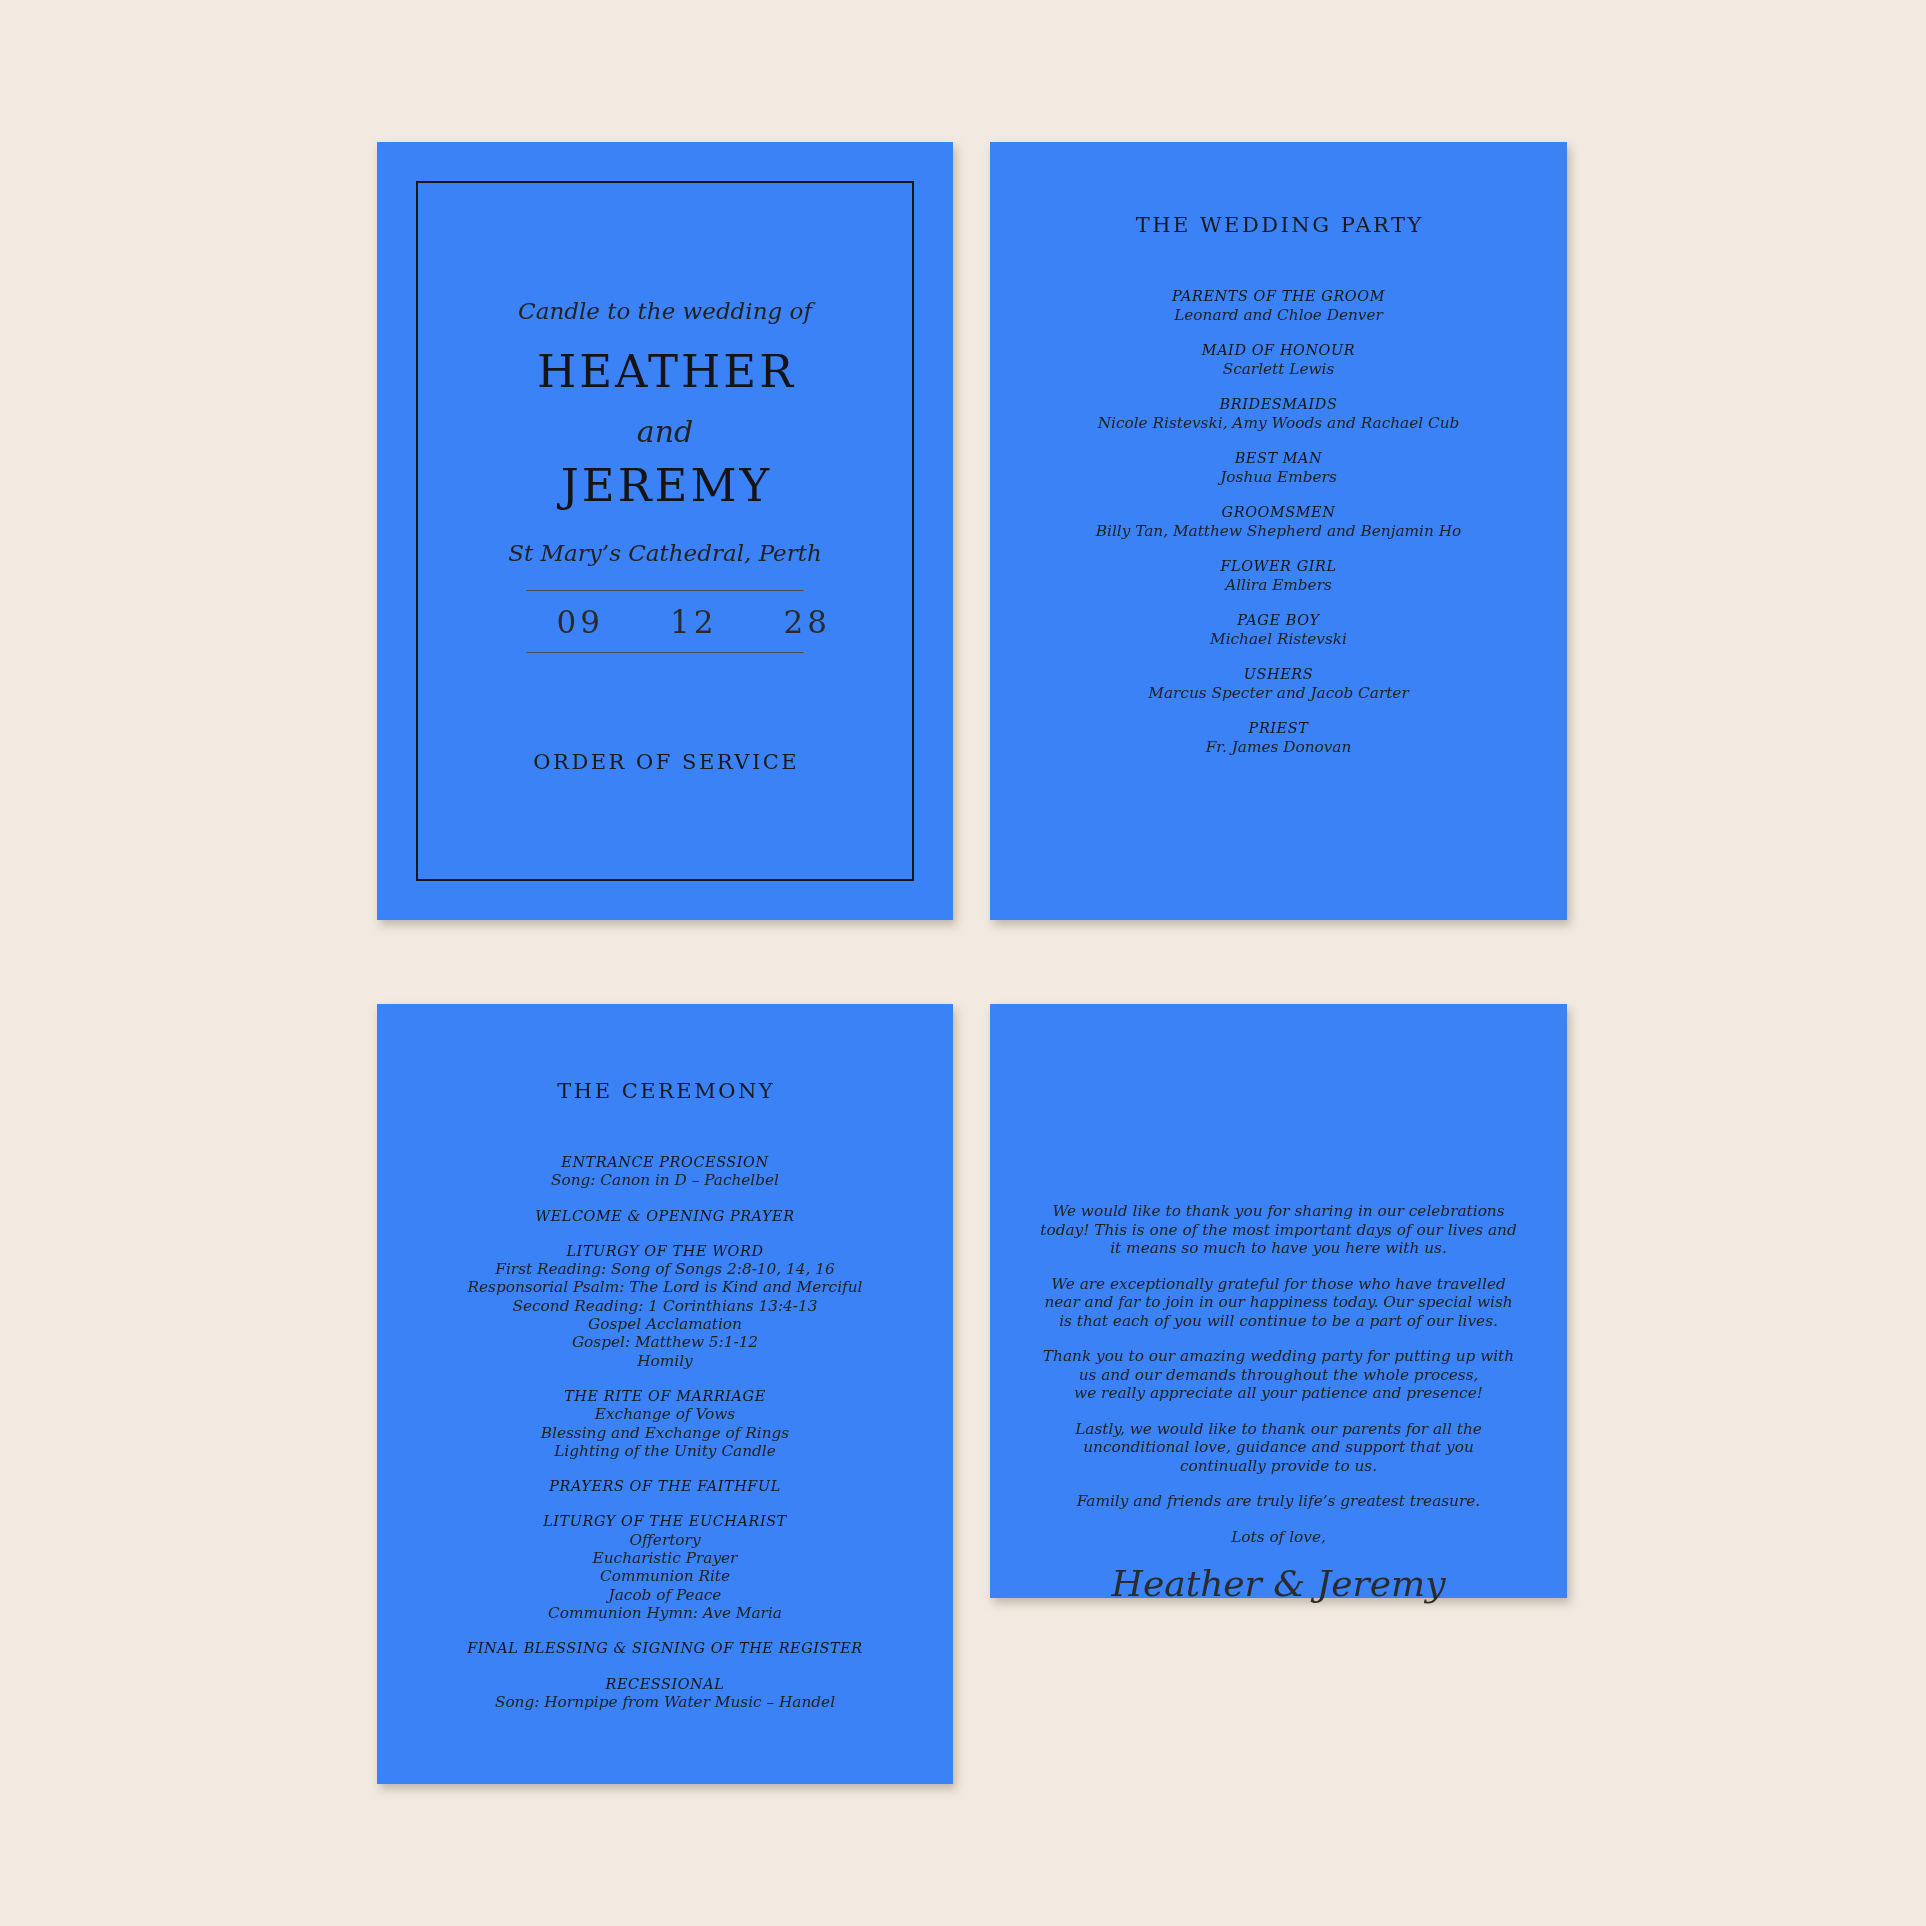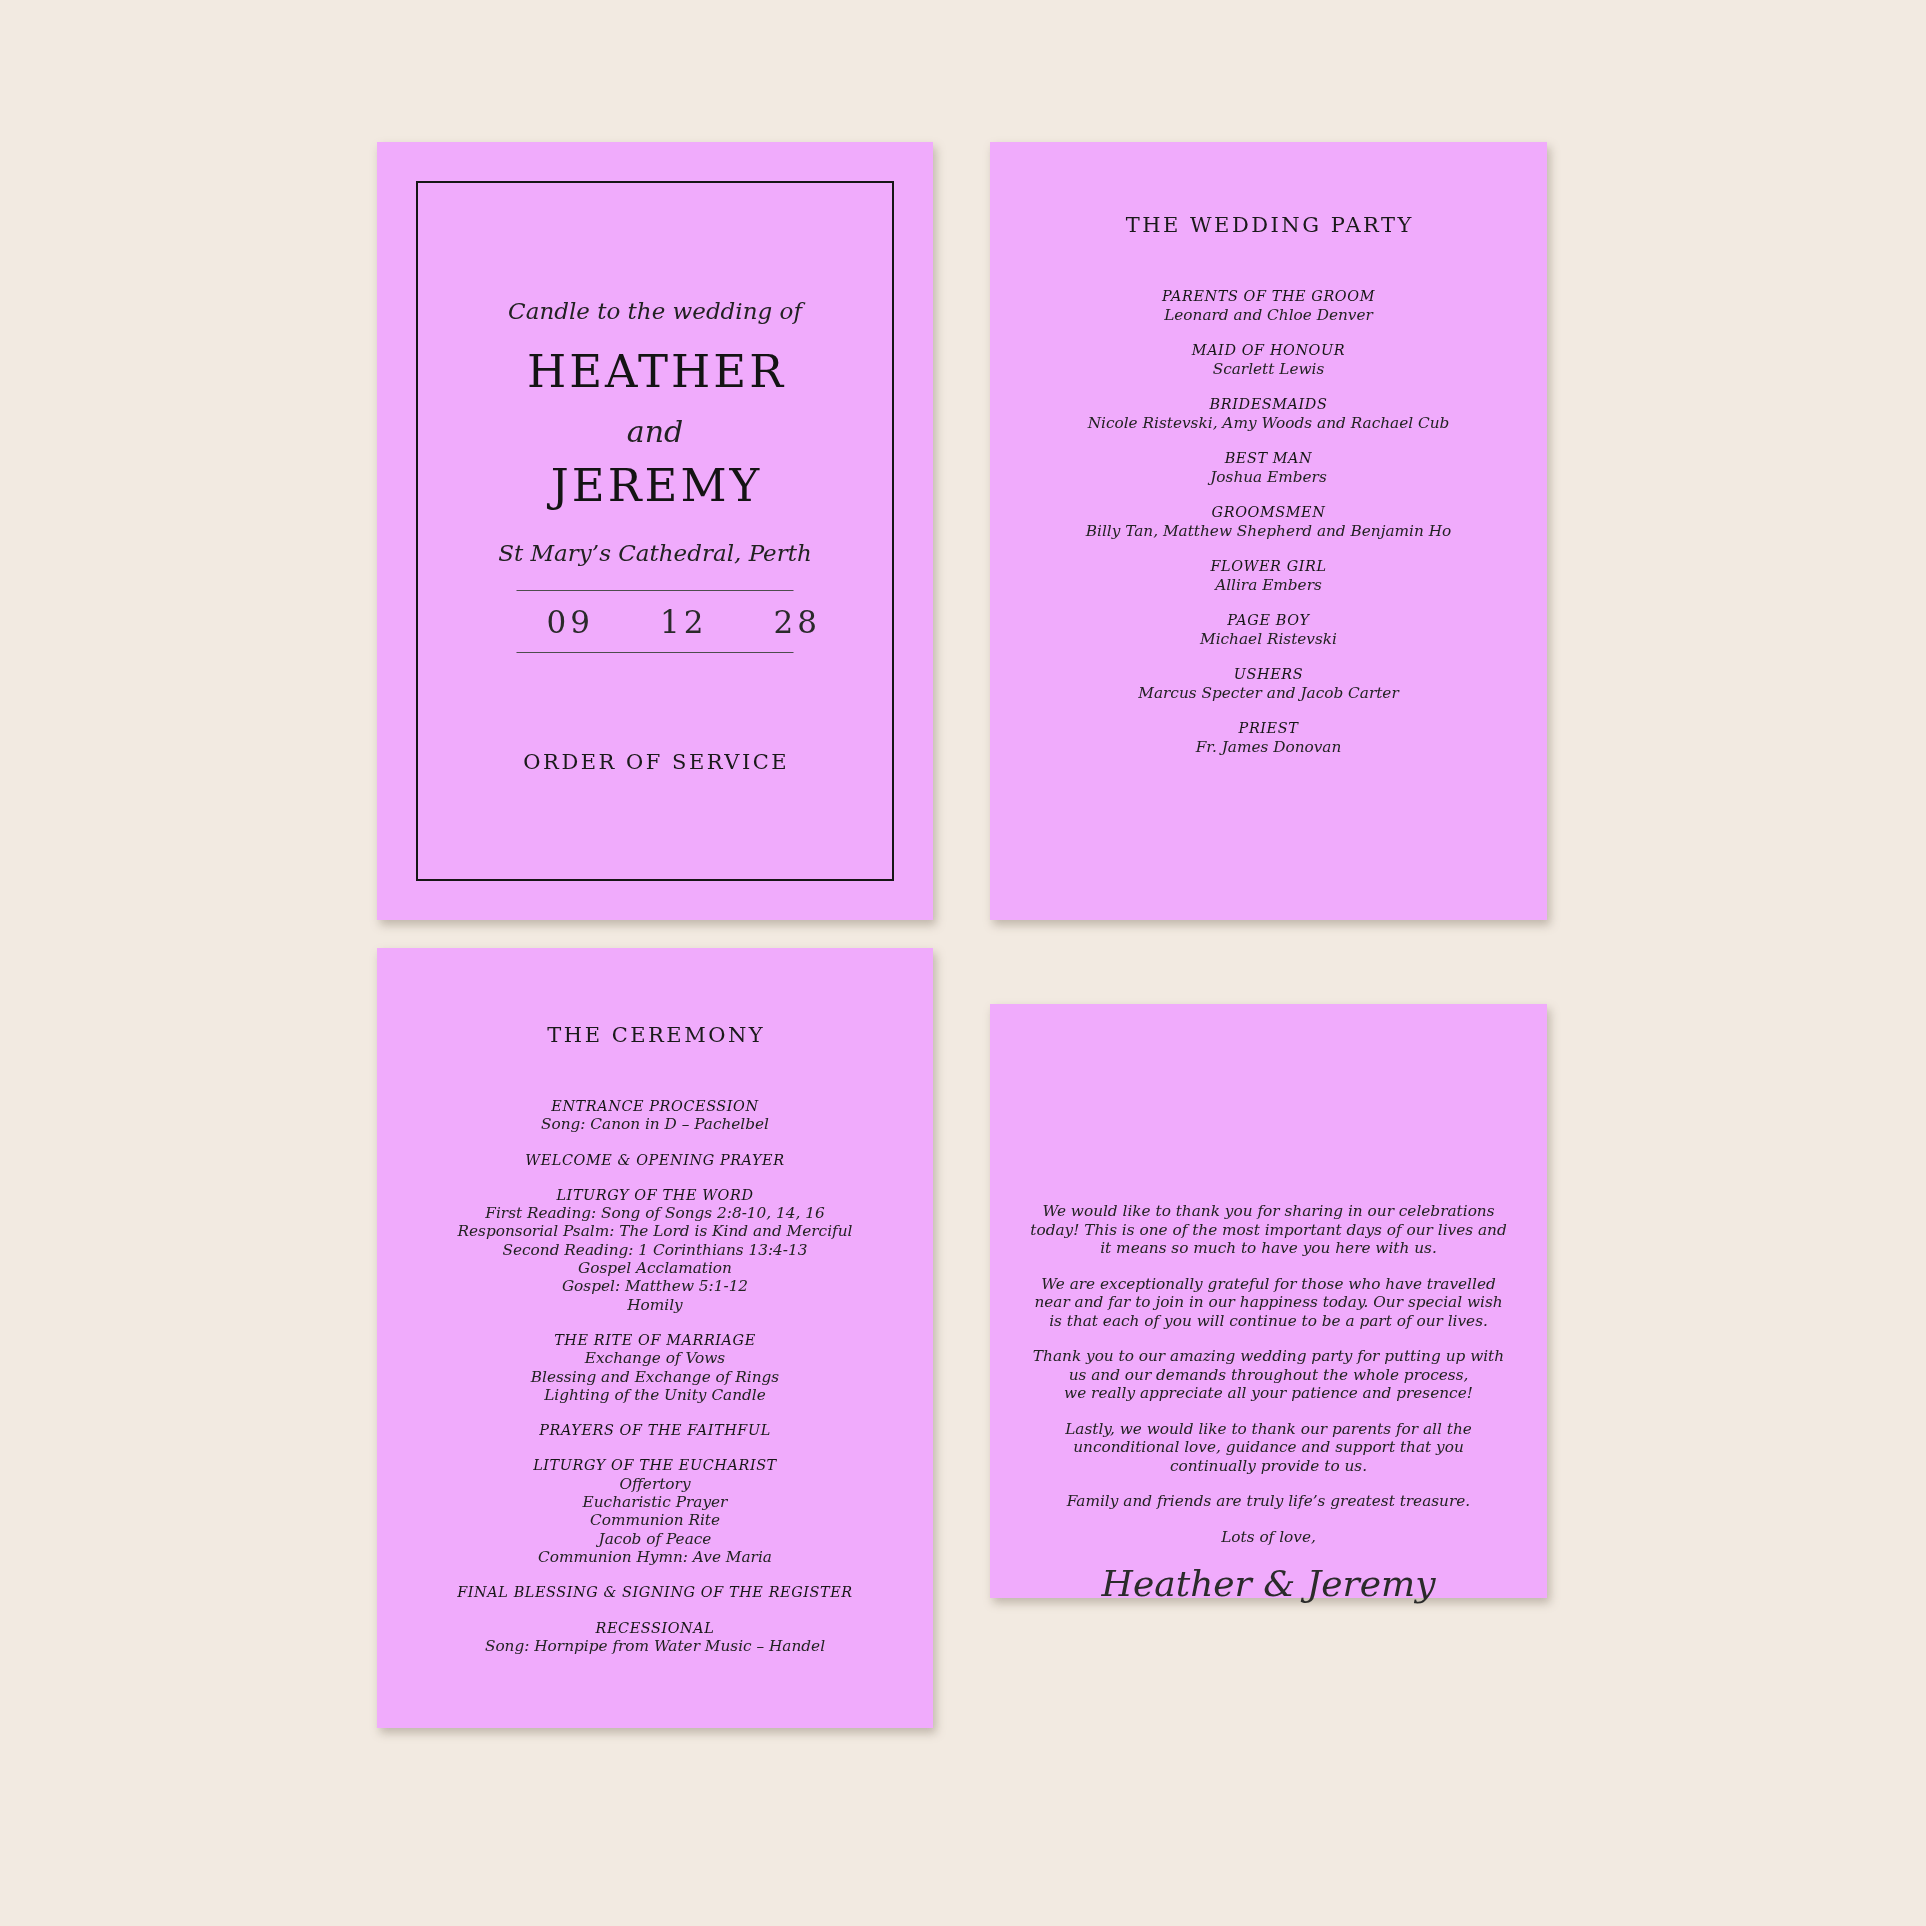--- a/index.html
+++ b/index.html
@@ -3,22 +3,23 @@
 <meta charset="utf-8">
 <style>
   html,body{margin:0;padding:0;}
   body{
     width:1927px;height:1927px;position:relative;overflow:hidden;
     background:#F2EAE1;
     font-family:"DejaVu Serif","Liberation Serif",serif;
     color:#1E1E1E;
   }
   .card{
-    position:absolute;background:#f0abfc;
+    position:absolute;background:#3b82f6;
     box-shadow:3px 5px 9px rgba(118,104,90,0.40);
+    padding-left:20px;
   }
   
   #cover-card{left:377px;top:142px;width:556px;height:778px;}
   .cover-frame{position:absolute;inset:39px;border:2px solid #161616;}
   .cover-item{position:absolute;left:50%;transform:translate(-50%,-50%);white-space:nowrap;text-align:center;}
   .cover-intro{top:128px;font-style:italic;font-size:23px;color:#222;}
   .cover-name{top:188px;font-size:45px;letter-spacing:3px;text-indent:3px;font-weight:400;color:#141414;margin:0;}
   .cover-name.groom{top:302px;}
   .cover-and{top:248px;font-style:italic;font-size:30px;color:#222;}
   .cover-venue{top:370px;font-style:italic;font-size:23px;color:#222;}
@@ -37,21 +38,21 @@
     font-size:21px;letter-spacing:2.5px;text-indent:2.5px;color:#1a1a1a;
   }
   
   #party-card{left:990px;top:142px;width:557px;height:778px;}
   #party-card .card-title{top:83px;}
   .party-entries{position:absolute;top:145px;left:0;right:0;text-align:center;}
   .party-entry{margin:0 0 16px 0;}
   .party-role{font-style:italic;font-size:14.4px;letter-spacing:0.6px;line-height:19px;color:#161616;}
   .party-names{font-style:italic;font-size:15.3px;line-height:19px;color:#222;}
   
-  #ceremony-card{left:377px;top:948px;width:556px;height:780px;}
+  #ceremony-card{left:377px;top:1004px;width:556px;height:780px;}
   #ceremony-card .card-title{top:87px;}
   .ceremony-sections{position:absolute;top:149px;left:0;right:0;text-align:center;}
   .ceremony-section{margin:0 0 17px 0;}
   .ceremony-heading{font-style:italic;font-size:14.4px;letter-spacing:0.6px;line-height:18.3px;color:#161616;}
   .ceremony-line{font-style:italic;font-size:15.3px;line-height:18.3px;color:#222;}
   
   #thanks-card{left:990px;top:1004px;width:557px;height:594px;}
   .thanks-body{position:absolute;top:0;left:0;right:0;padding-top:198px;text-align:center;}
   .thanks-para{margin:0 0 17px 0;}
   .thanks-line{font-style:italic;font-size:15.3px;line-height:18.5px;color:#222;}

